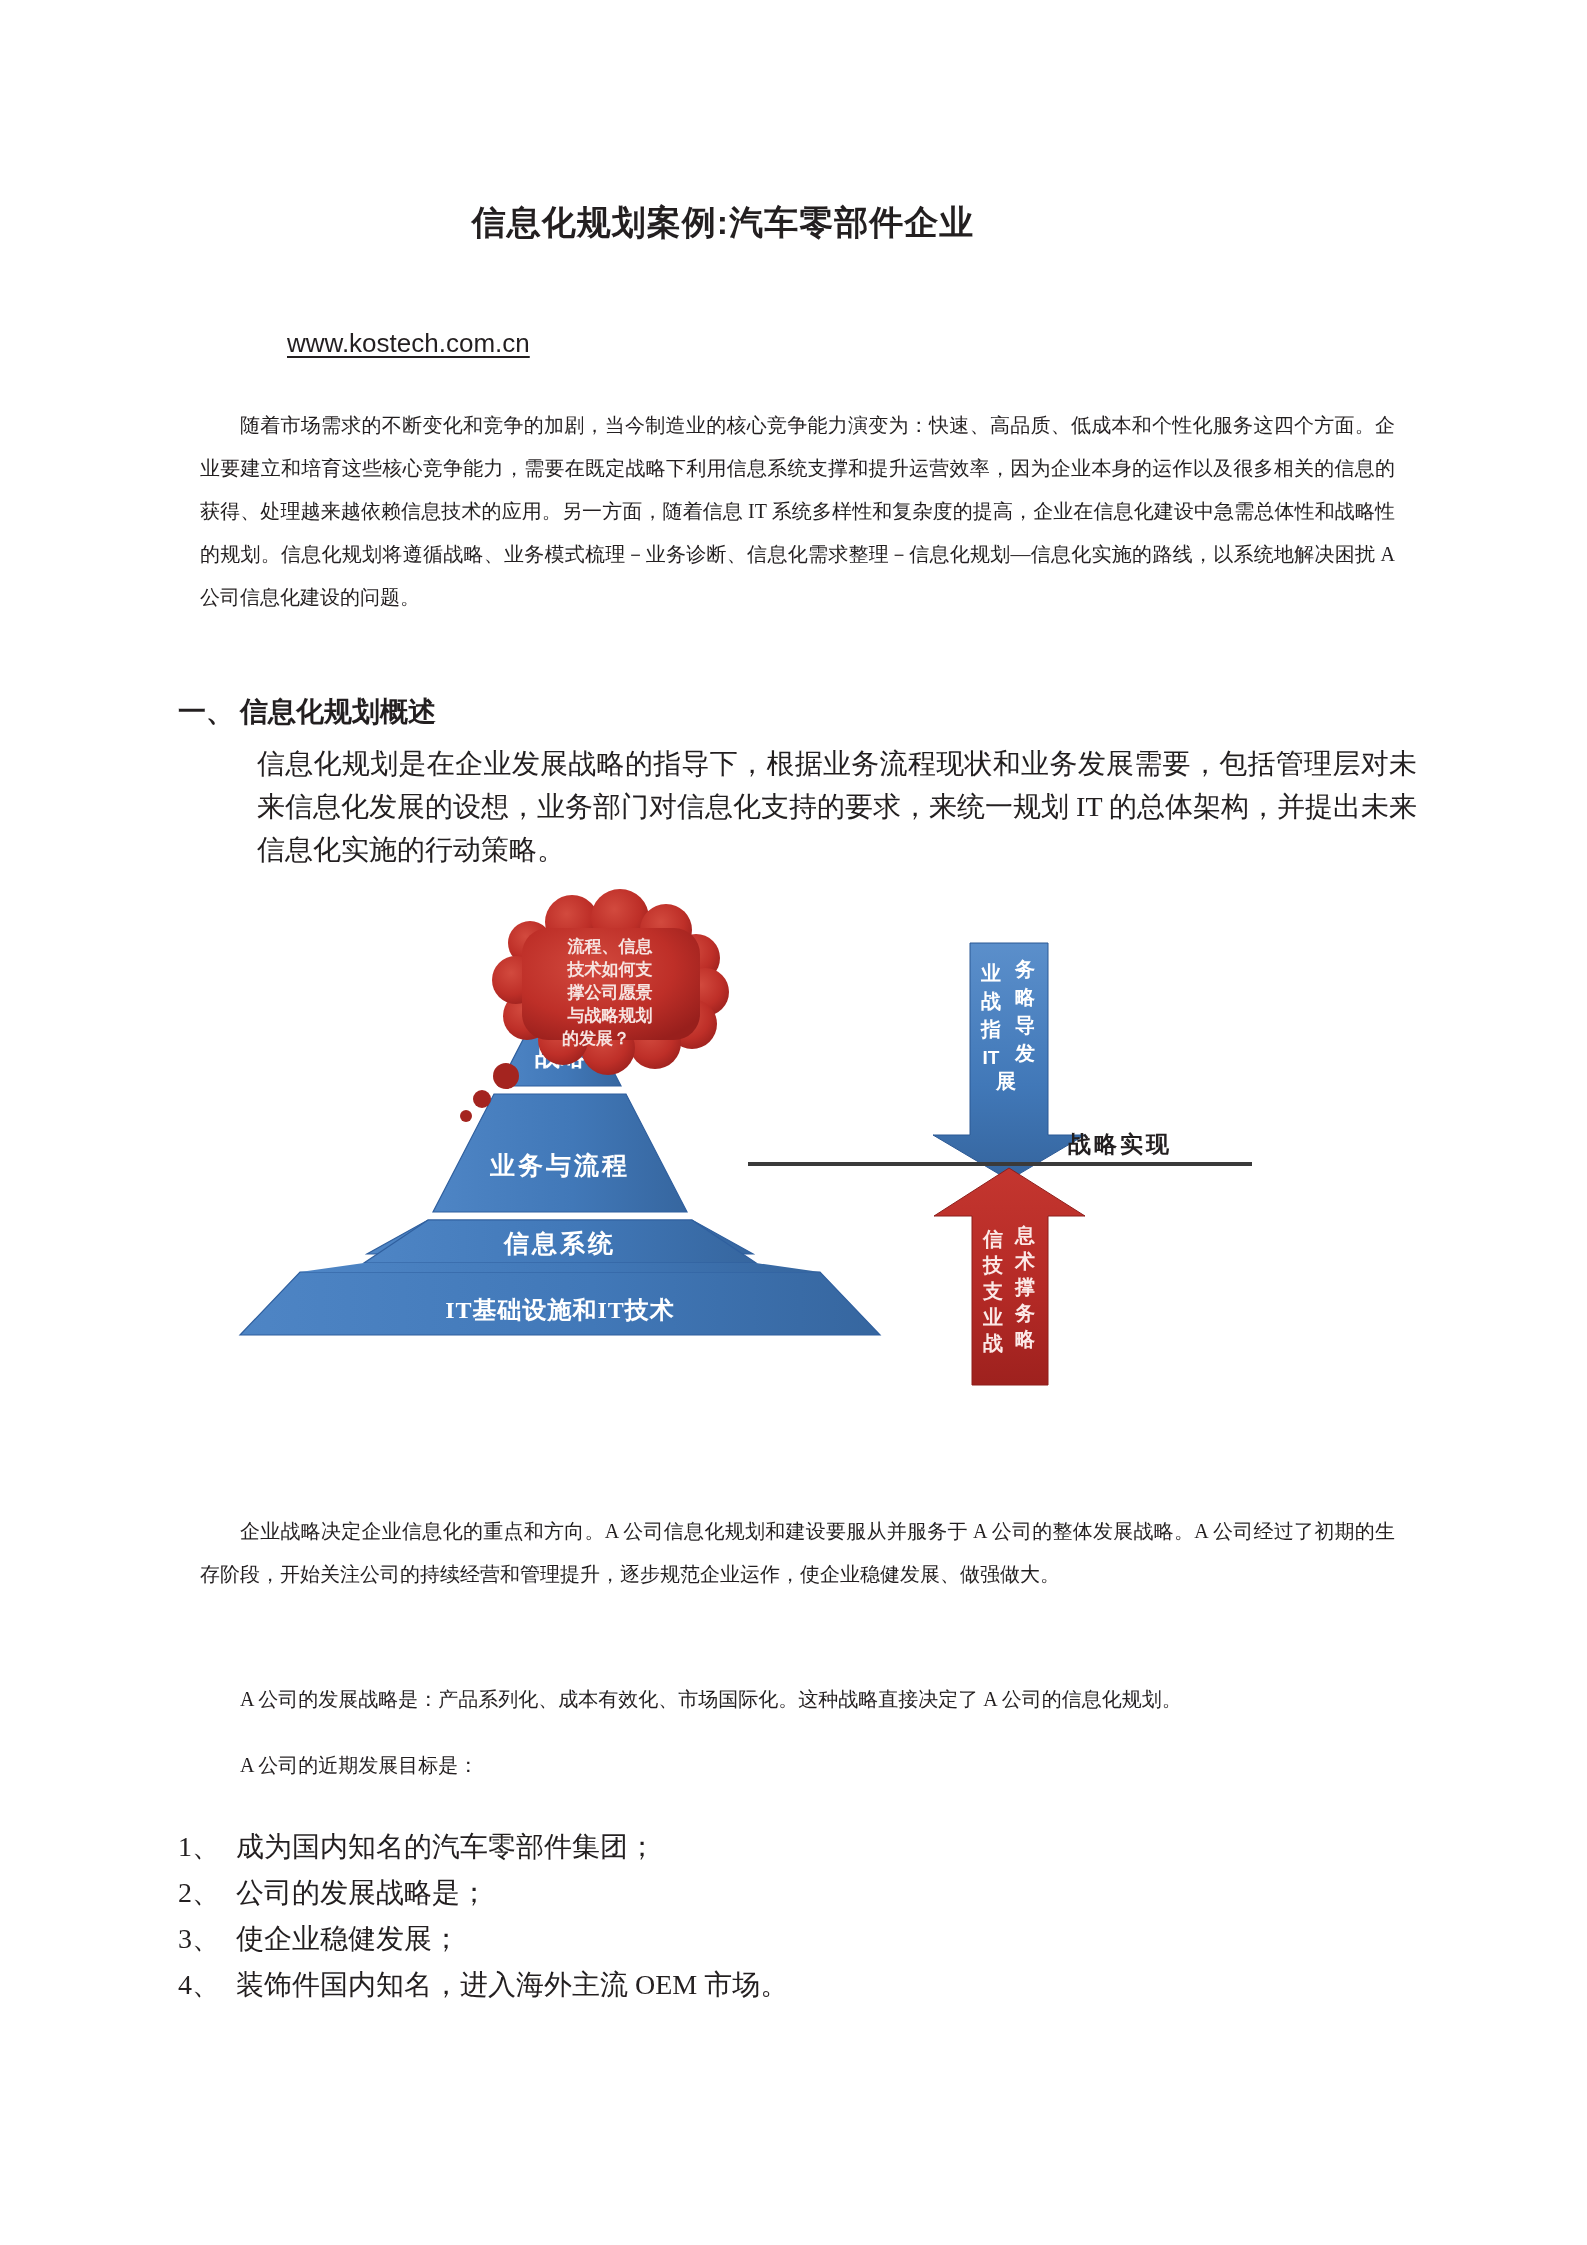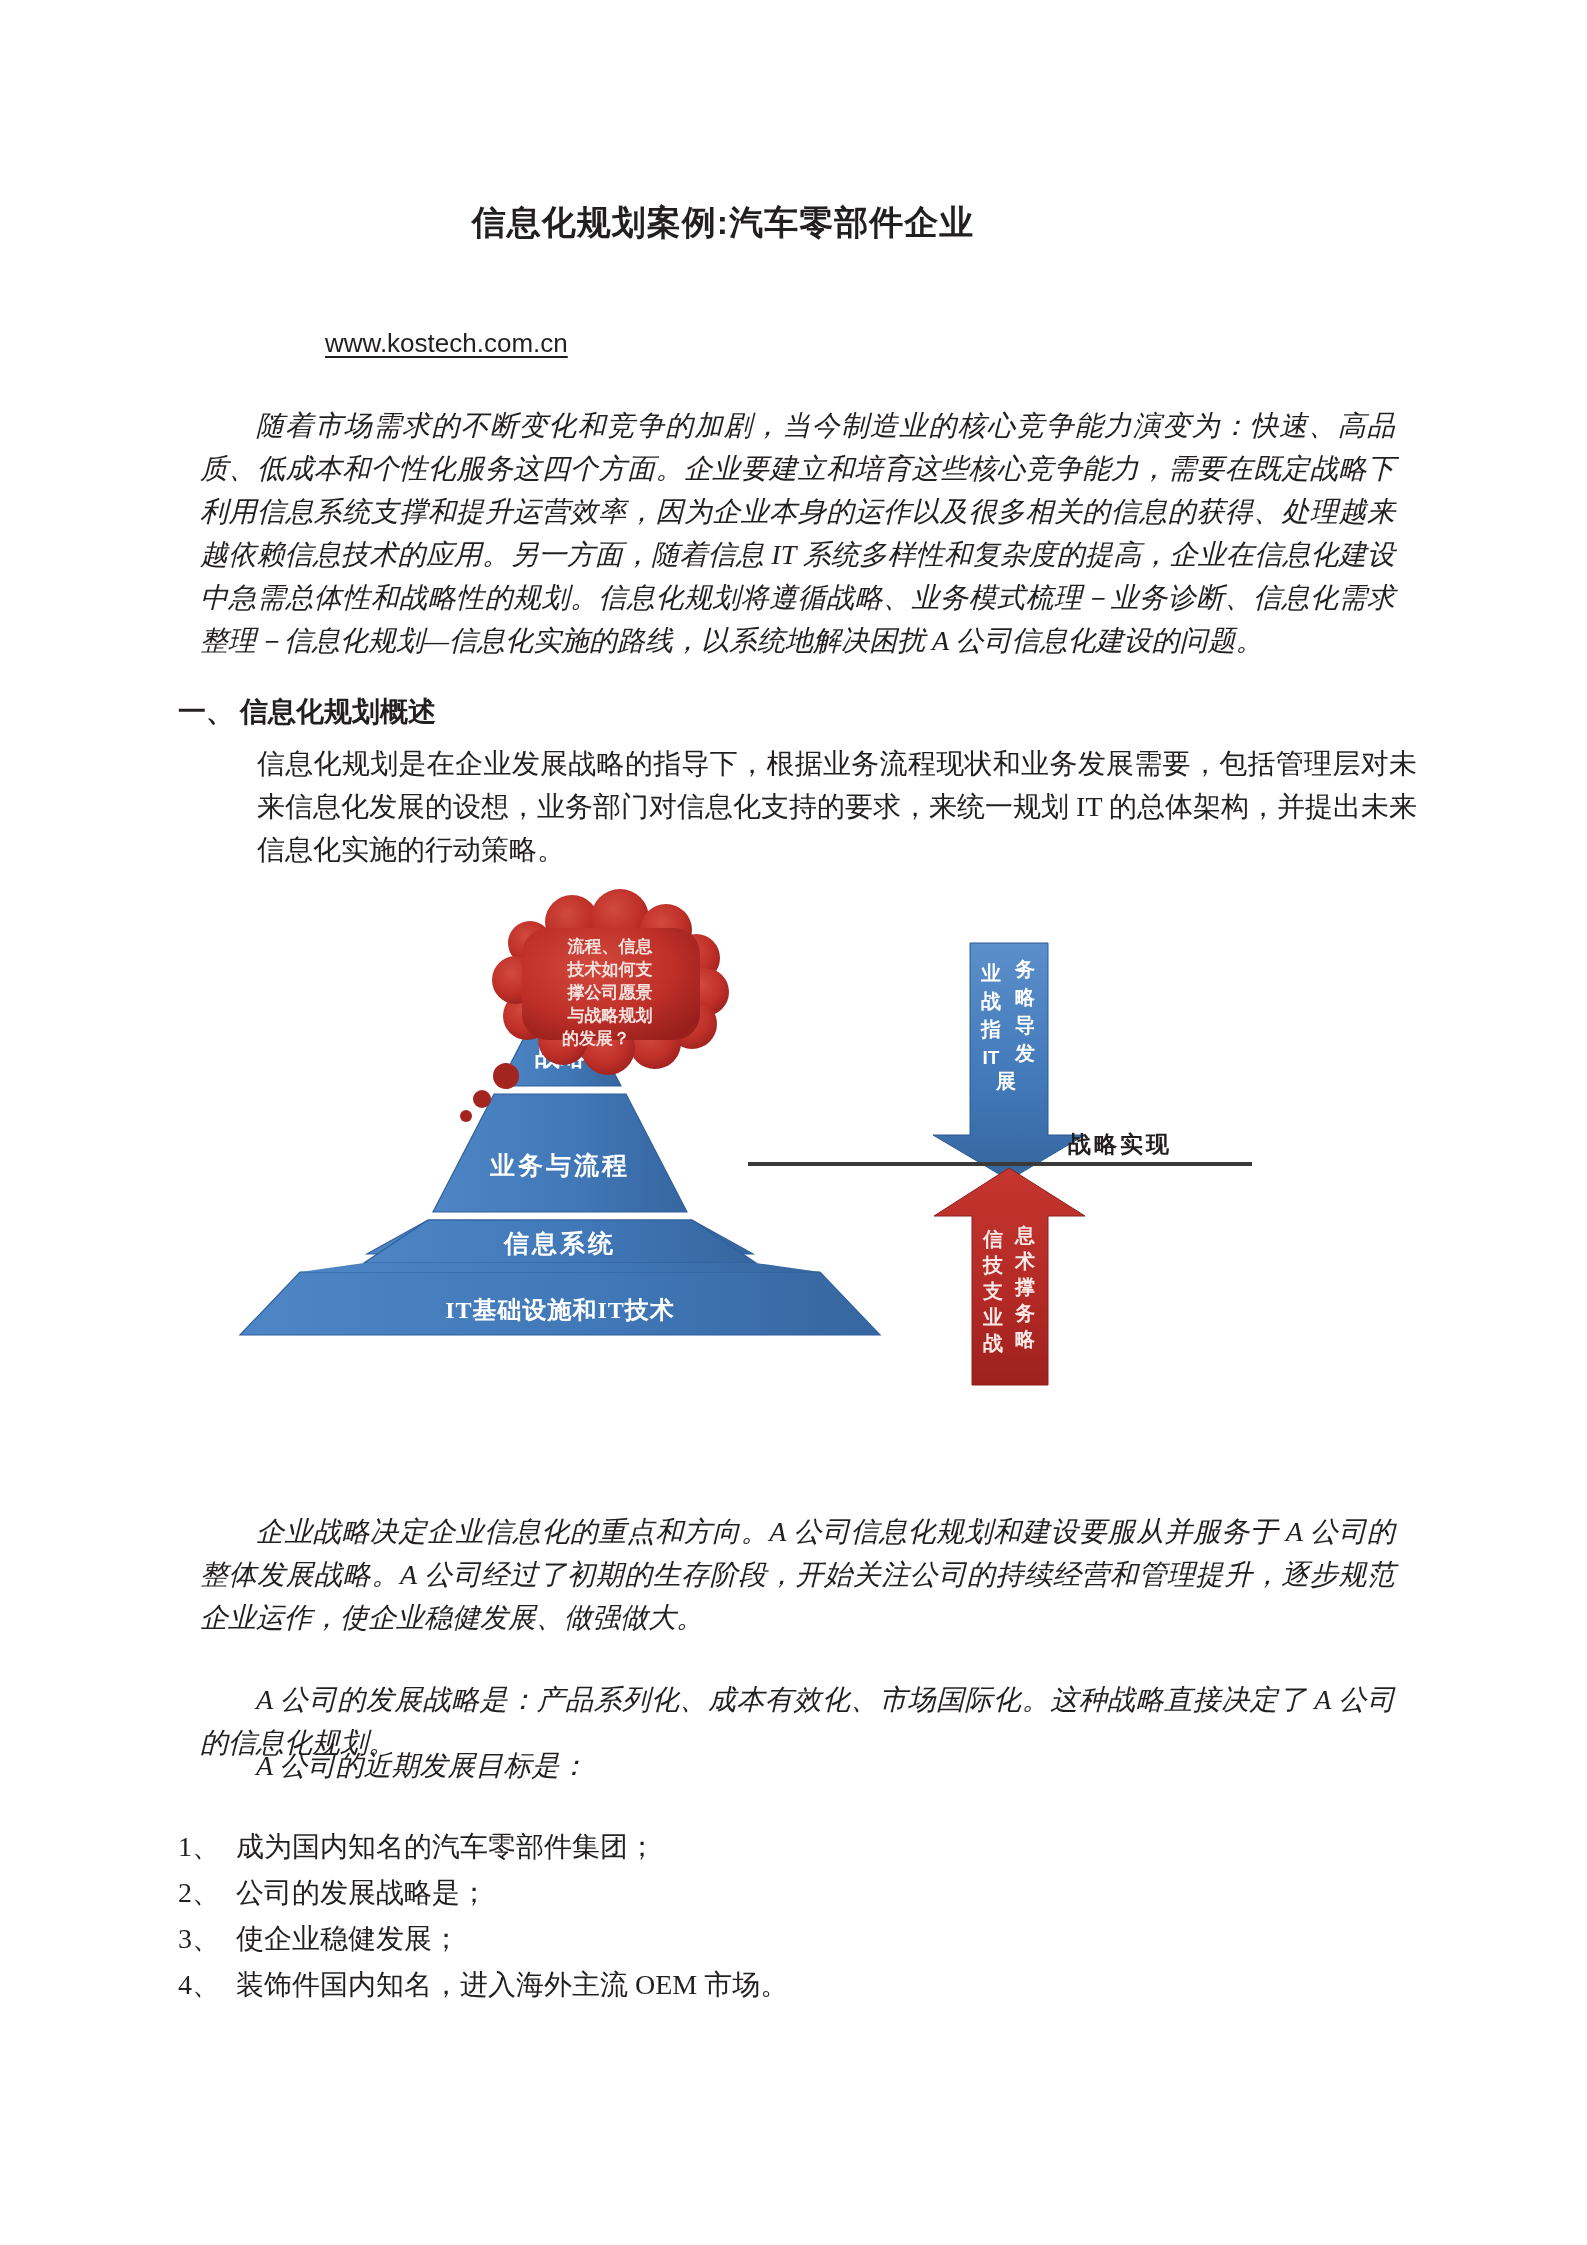--- a/index.html
+++ b/index.html
@@ -35,34 +35,32 @@
   
   .url-line {
     position: absolute;
     top: 328px;
     left: 287px;
     font-family: "Liberation Sans", "DejaVu Sans", sans-serif;
     font-size: 26px;
     color: #231f20;
     text-decoration: underline;
     text-underline-offset: 4px;
-    margin-left: 38px;
   }
 
   
   .body-block {
     position: absolute;
     left: 200px;
     width: 1195px;
-    font-size: 28px;
+    font-size: 20px;
     line-height: 43px;
     text-align: justify;
     text-justify: inter-ideograph;
     color: #231f20;
-    font-style: italic;
   }
   .indent2 { text-indent: 2em; }
 
   
   .section-heading {
     position: absolute;
     left: 178px;
     top: 692px;
     width: 1210px;
     font-weight: bold;

